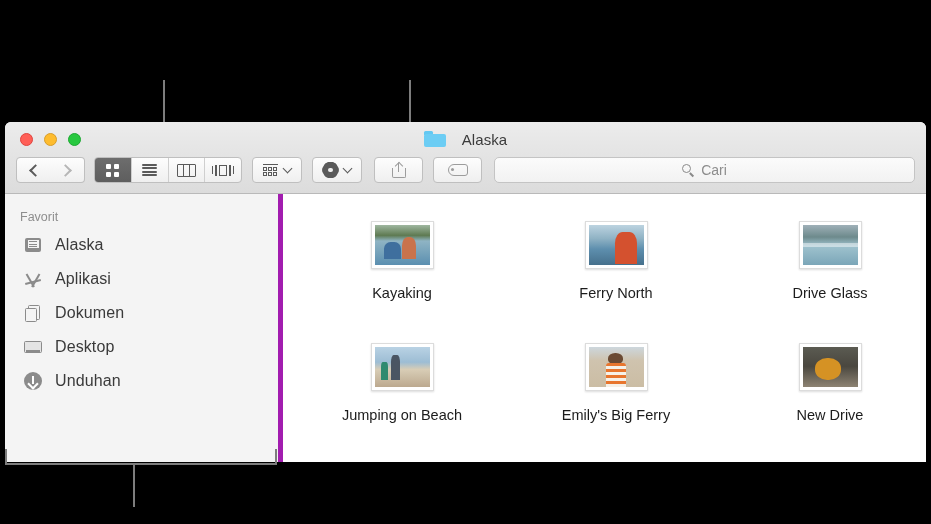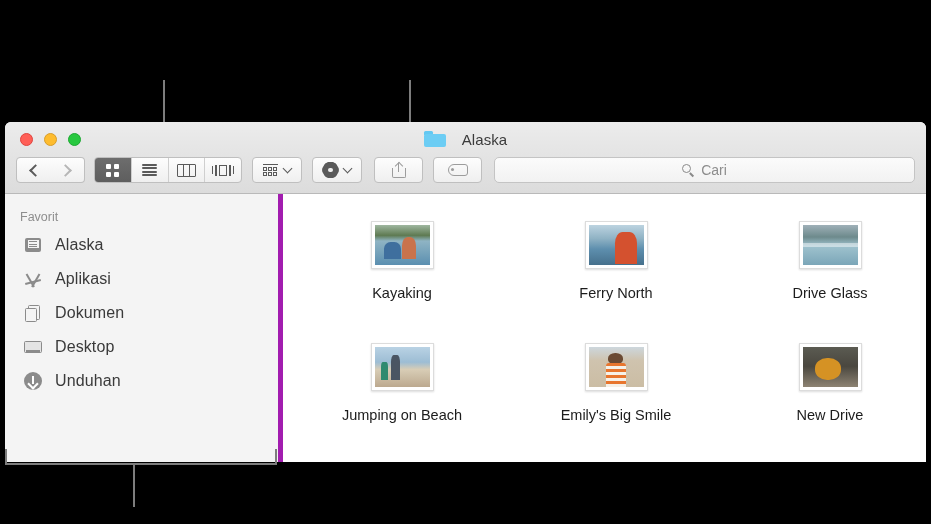--- a/index.html
+++ b/index.html
@@ -410,21 +410,21 @@
           <div class="thumb">
             <div class="photo p-jump"></div>
           </div>
           <div class="cap">Jumping on Beach</div>
         </div>
 
         <div class="cell">
           <div class="thumb">
             <div class="photo p-emily"></div>
           </div>
-          <div class="cap">Emily's Big Smile</div>
+          <div class="cap">Emily's Big Ferry</div>
         </div>
 
         <div class="cell">
           <div class="thumb">
             <div class="photo p-guitar"></div>
           </div>
           <div class="cap">New Drive</div>
         </div>
 
         <div class="cell">

